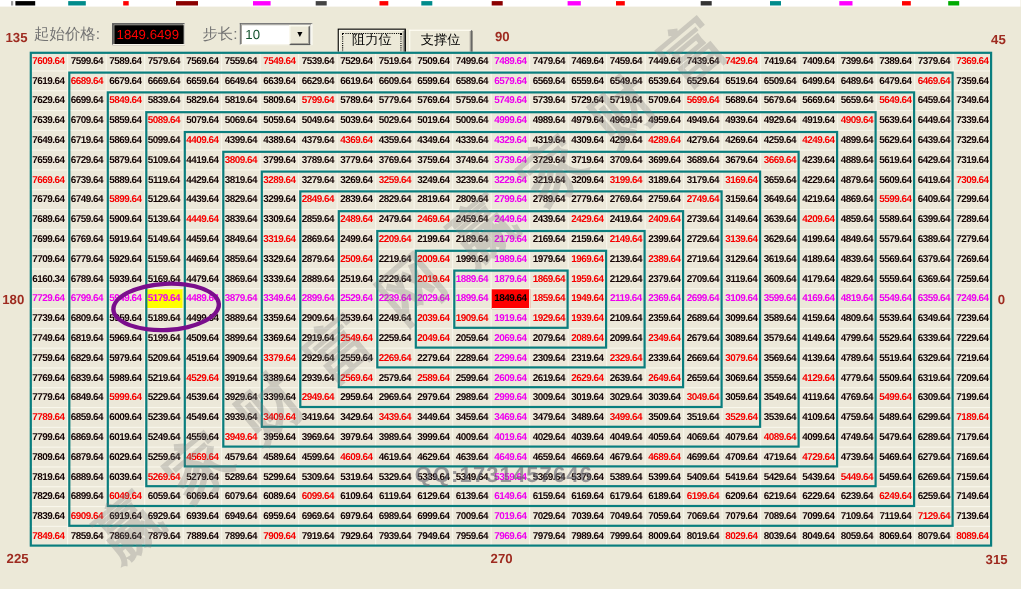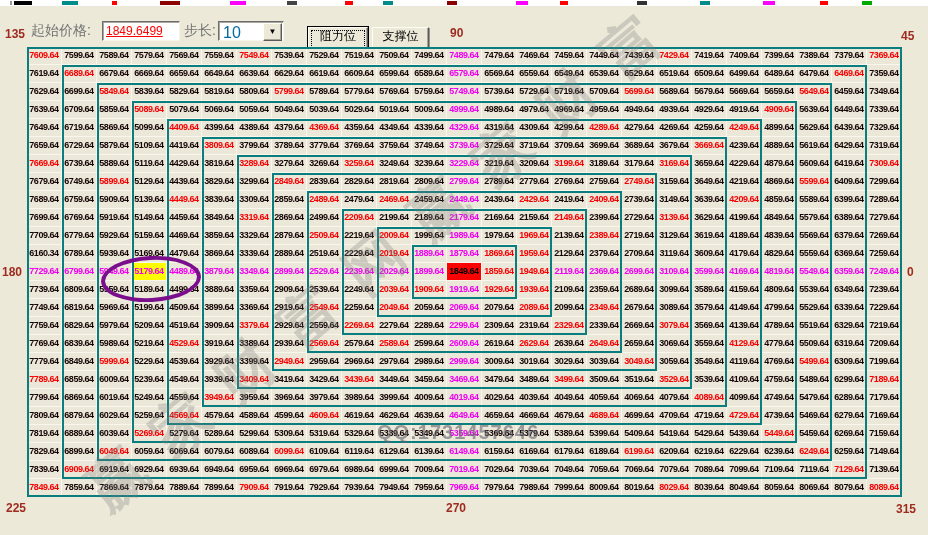--- a/index.html
+++ b/index.html
@@ -6,25 +6,25 @@
   .page{position:relative;width:928px;height:535px;background:#ECE9D8;overflow:hidden;
         font-family:"Liberation Sans",sans-serif;}
   
   .strip{position:absolute;left:0;top:0;width:928px;height:6px;background:#FFFFFF;}
   .speck{position:absolute;top:1px;height:4px;}
   
   .tb-label{position:absolute;font-size:14px;font-weight:normal;color:#737373;}
   .angle{position:absolute;font-size:12px;font-weight:bold;color:#9E2B20;}
   .sunken{position:absolute;background:#FFFFFF;border:1px solid;border-color:#6d6d6d #f6f4ea #f6f4ea #6d6d6d;
           box-shadow:inset 1px 1px 0 #a8a69e;box-sizing:border-box;}
-  .price-input{position:absolute;left:102px;top:21px;width:78px;height:20px;background:#ffffff;
+  .price-input{position:absolute;left:102px;top:21px;width:66px;height:20px;background:#000000;
           border:1px solid;border-color:#6d6d6d #f6f4ea #f6f4ea #6d6d6d;box-shadow:inset 1px 1px 0 #a8a69e;
-          box-sizing:border-box;color:#FF0000;font-size:12px;padding:1px 3px;font-family:"Liberation Sans",sans-serif;text-decoration:underline;}
+          box-sizing:border-box;color:#FF0000;font-size:12px;padding:1px 3px;font-family:"Liberation Sans",sans-serif;}
   .combo{left:218px;top:21px;width:66px;height:20px;}
-  .combo .val{position:absolute;left:4px;top:2px;color:#0369a1;font-size:16px;}
+  .combo .val{position:absolute;left:4px;top:2px;color:#14532d;font-size:12px;}
   .combo .arrow{position:absolute;right:1px;top:1px;width:17px;height:16px;background:#ECE9D8;
           border:1px solid;border-color:#fffef4 #5a5a5a #5a5a5a #fffef4;box-shadow:inset -1px -1px 0 #a8a69c;
           text-align:center;font-size:8px;line-height:16px;color:#000;cursor:default;}
   .btn{position:absolute;height:30px;background:#ECE9D8;border:1px solid;
        border-color:#fffef4 #5a5a5a #5a5a5a #fffef4;box-shadow:inset -1px -1px 0 #a8a69c,1px 1px 0 #98968c;
        font-size:12px;color:#000;text-align:center;line-height:17px;box-sizing:border-box;}
   .btn.default{outline:1px solid #000;}
   .btn.default .focus{position:absolute;left:2px;top:2px;right:2px;bottom:2px;border:1px dotted #000;}
   
   .grid{position:absolute;left:27px;top:47px;width:875px;height:450px;

